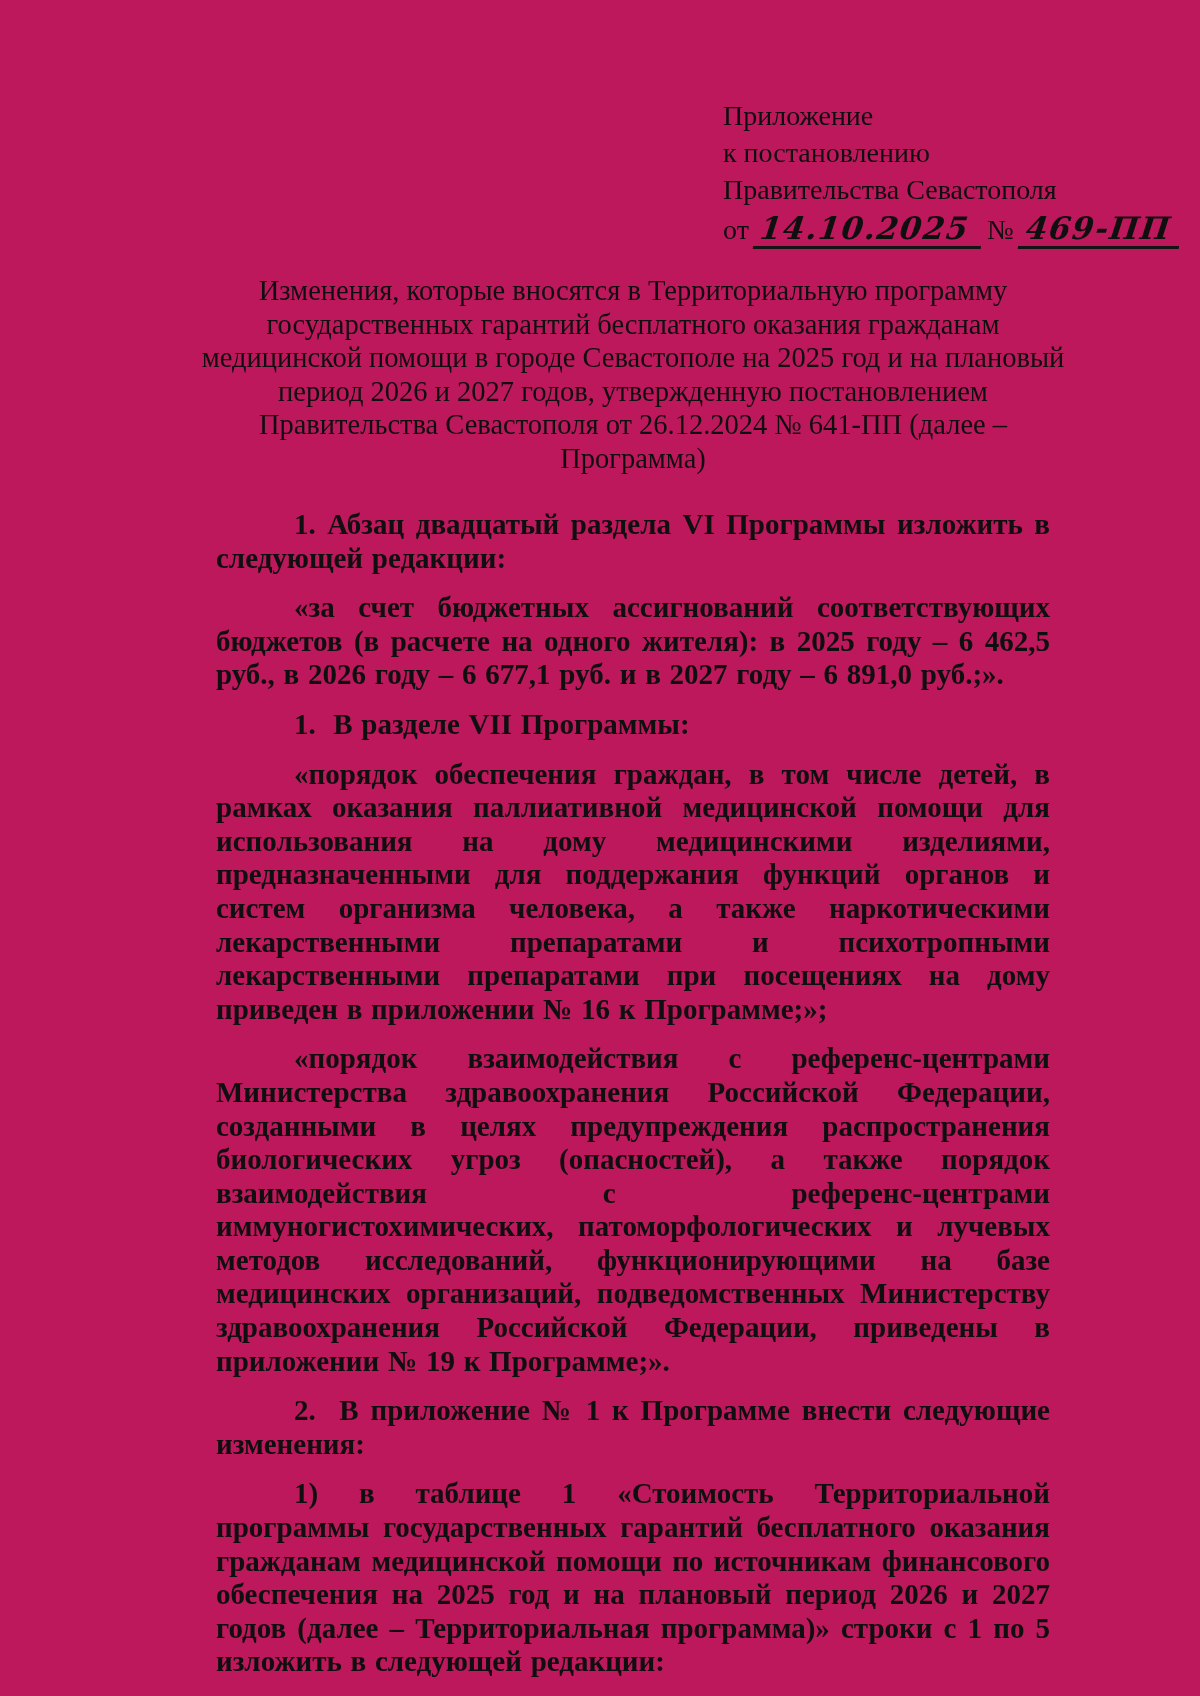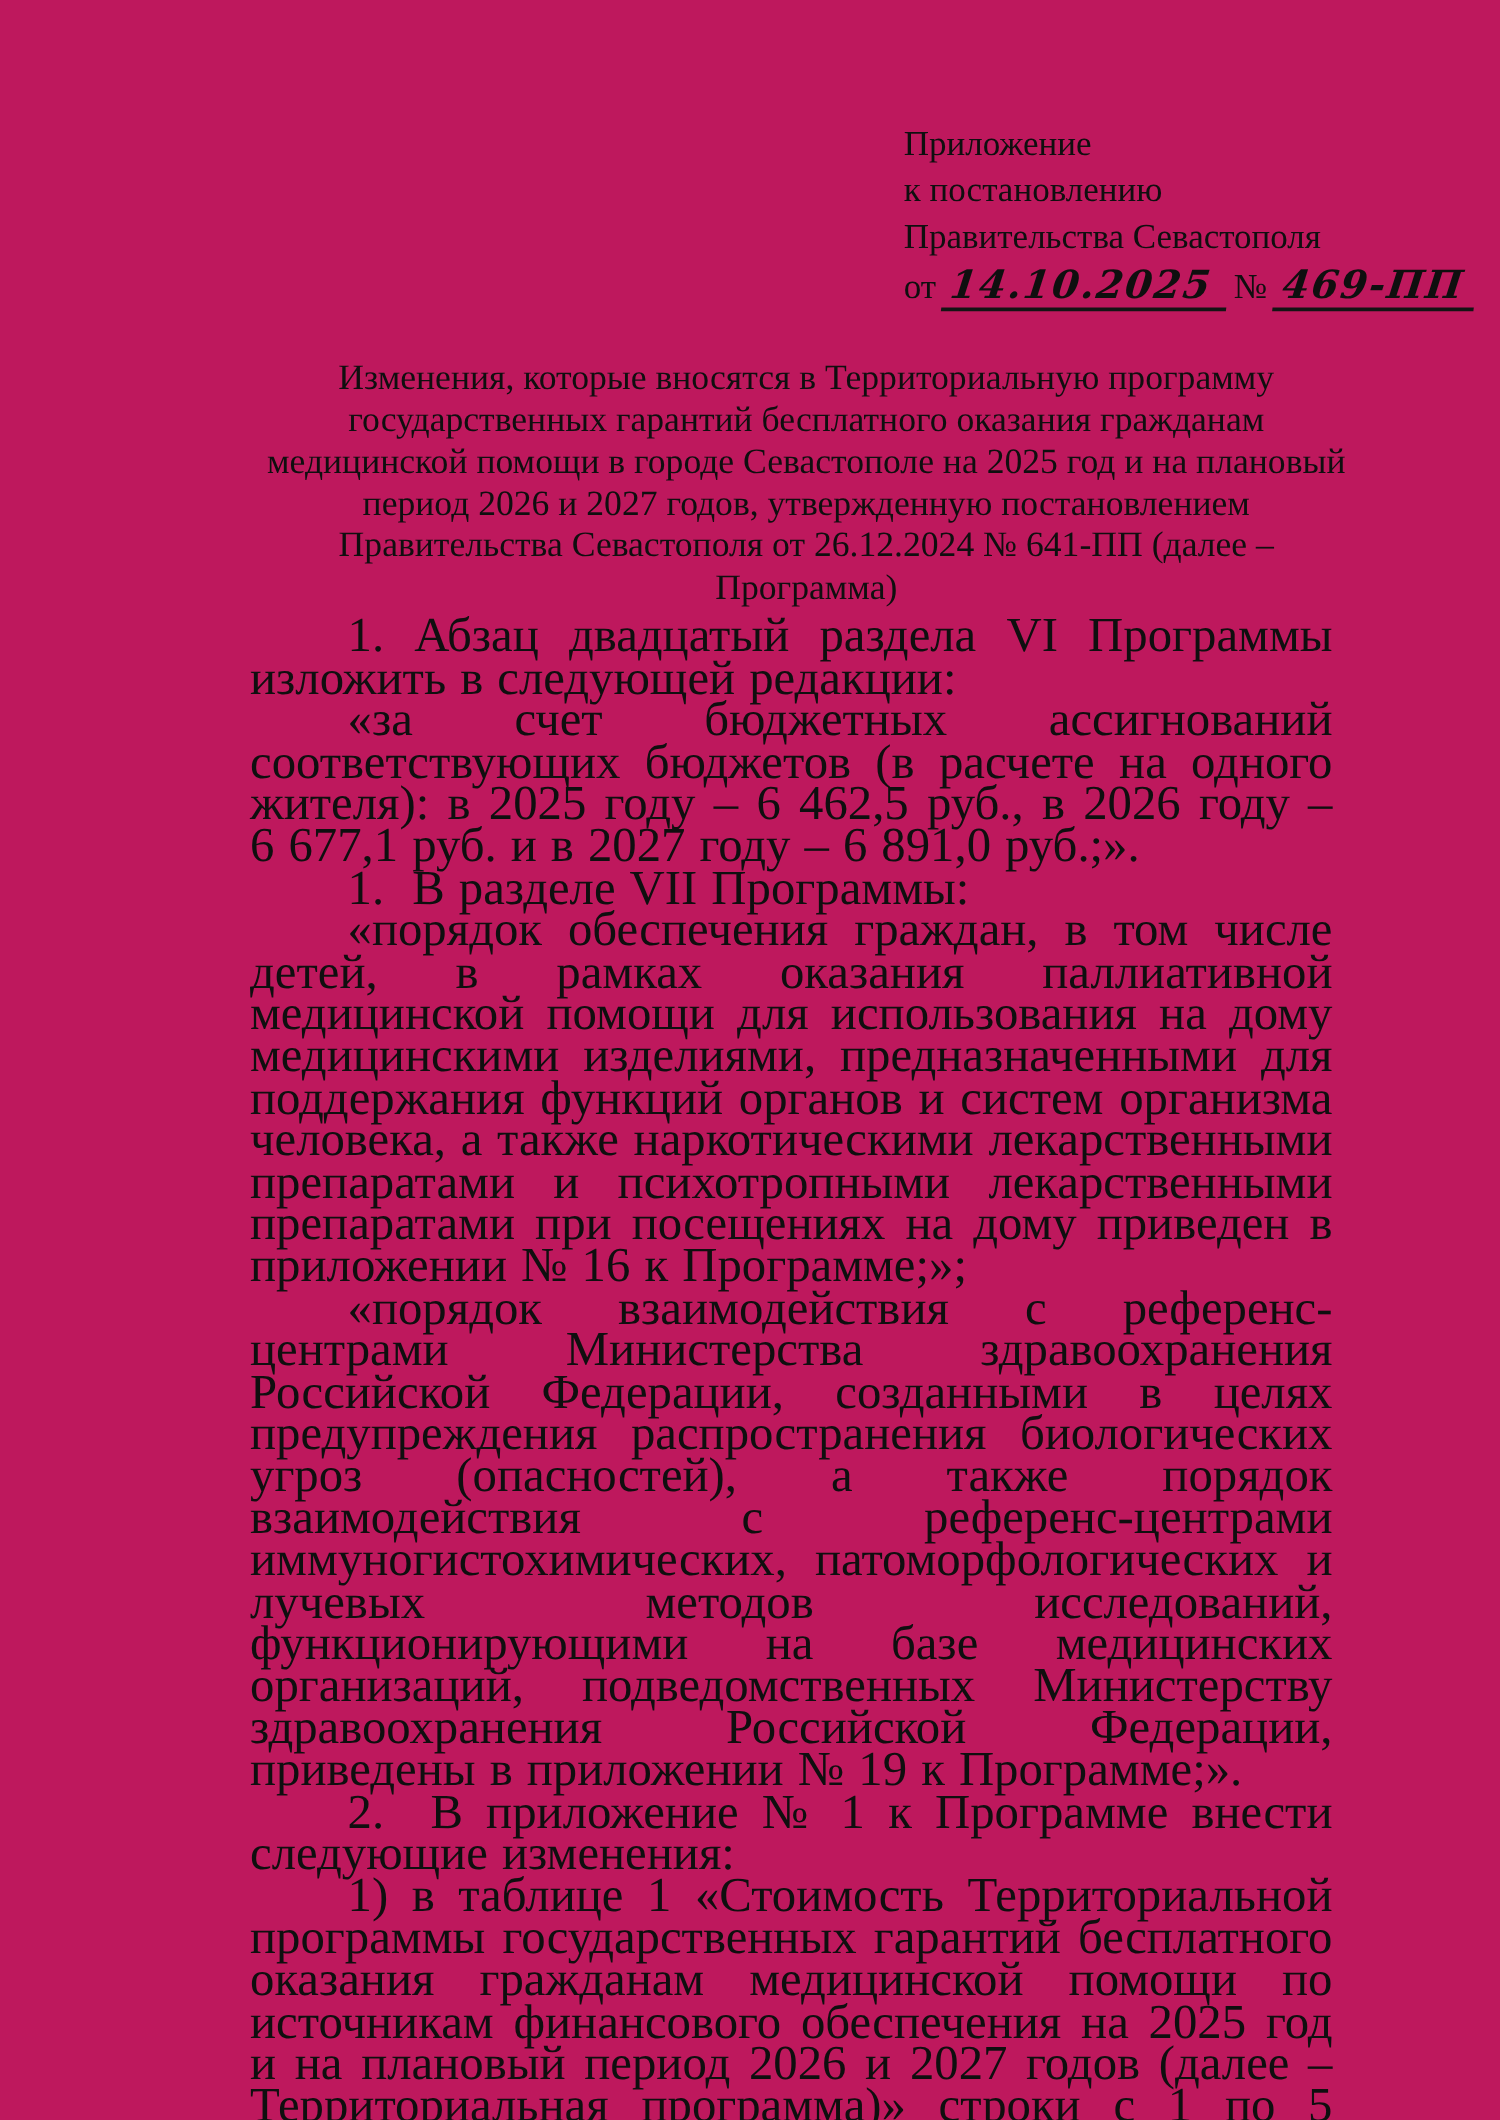--- a/index.html
+++ b/index.html
@@ -47,41 +47,42 @@
   }
   .date-slot { padding: 0 14px 1px 5px; margin: 0 4px 0 6px; }
   .num-slot  { padding: 0 10px 1px 6px; margin-left: 6px; }
 
   
   .doc-title {
     position: absolute;
     left: 193px;
     top: 274px;
     width: 880px;
-    margin: 12px;
+    margin: 0;
     font-size: 28.5px;
     line-height: 33.5px;
     font-weight: 400;
     text-align: center;
   }
 
   
   .doc-body {
     position: absolute;
     left: 200px;
     top: 492px;
     width: 866px;
   }
   .doc-body p {
-    margin: 0;
-    font-size: 39px;
+    margin: 16px;
+    font-size: 29px;
     line-height: 33.6px;
     text-align: justify;
     text-indent: 78px;
     word-spacing: 1.5px;
+    font-weight: bold;
   }
 </style>
 </head>
 <body>
 
 <div class="page">
 
   <div class="approval">
     <div>Приложение</div>
     <div>к постановлению</div>

